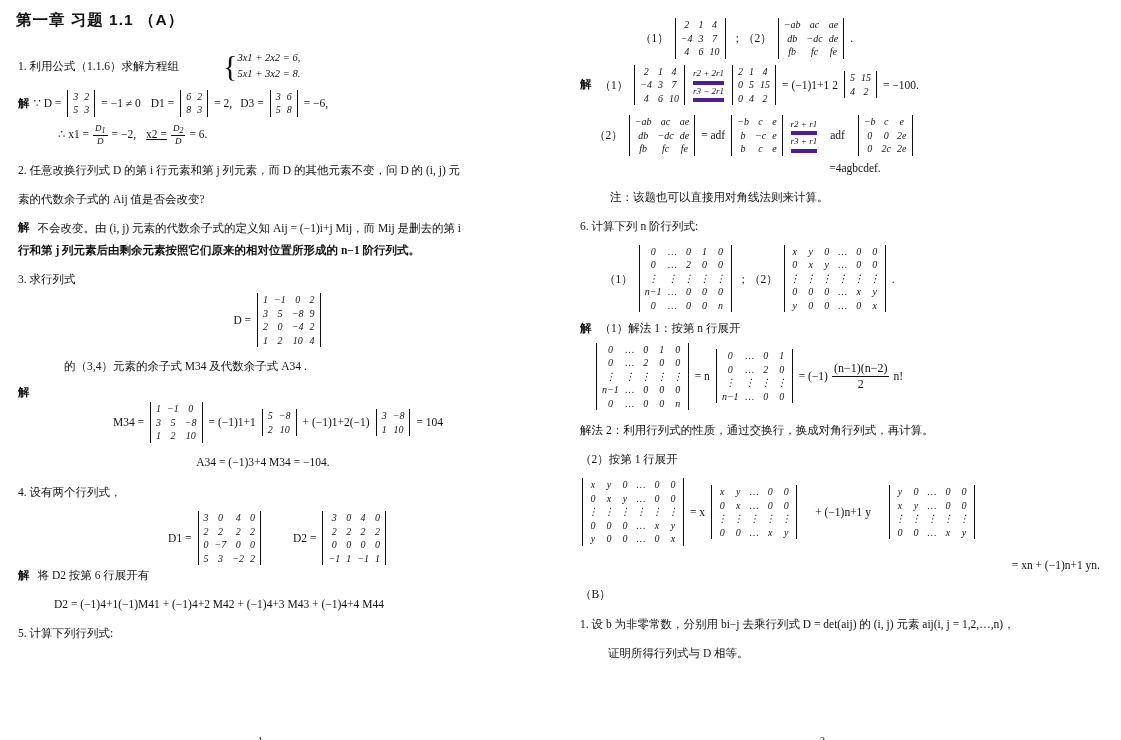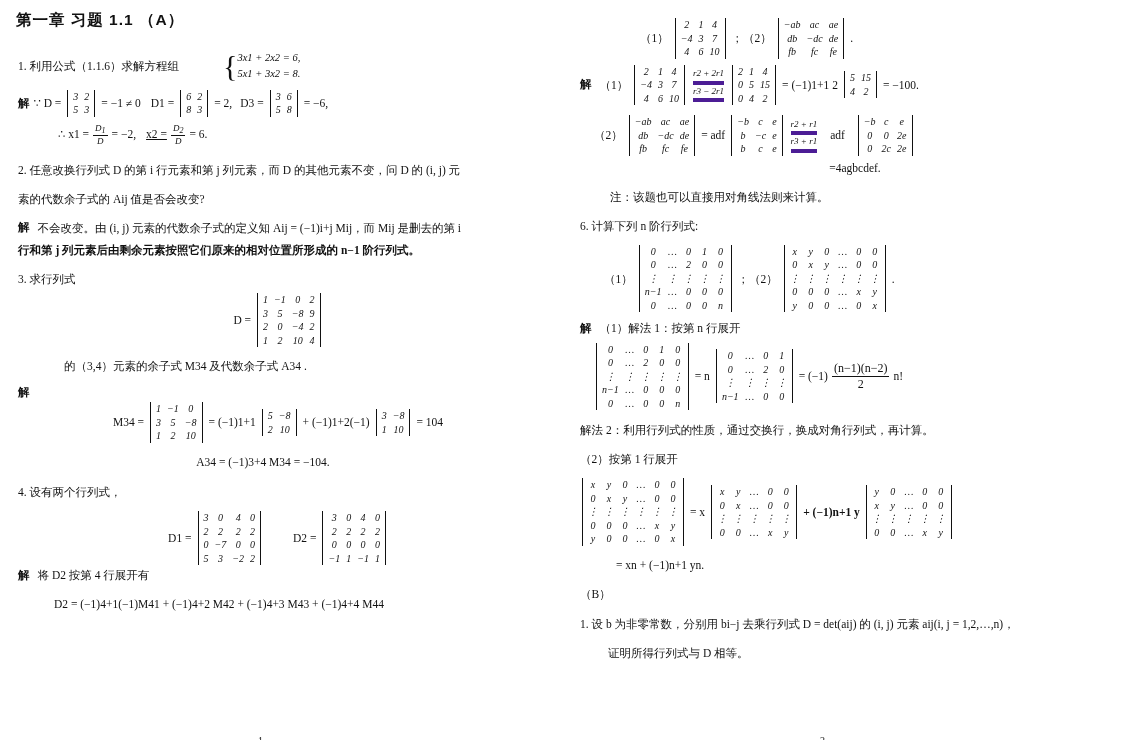--- a/index.html
+++ b/index.html
@@ -325,24 +325,25 @@
               </tbody>
             </table>
             <span class="bar"></span>
           </span>
       </span>
     </div>
 
 
     <div class="rowl">
       <span class="sol">解</span>
-      <span class="p" style="margin:0 0 0 4px;">将 D2 按第 4 行展开有</span>
+      <span class="p" style="margin:0 0 0 4px;">将 D2 按第 6 行展开有</span>
     </div>
     <div class="p" style="margin-left:36px;">D2 = (−1)4+1(−1)M41 + (−1)4+2 M42 + (−1)4+3 M43 + (−1)4+4 M44</div>
 
+    <div class="p" style="margin-top:4px;">5. 计算下列行列式:</div>
   </div>
 
   <div class="col col-right" style="top:8px;">
 
     <div class="row" style="justify-content:flex-start;margin-left:60px;">
       <span class="p" style="margin:0;">（1）</span>
       <span class="det">
           <span class="bar"></span>
           <table>
             <tbody>
@@ -818,60 +819,60 @@
                 <td>0</td>
                 <td>0</td>
                 <td>…</td>
                 <td>x</td>
                 <td>y</td>
               </tr>
             </tbody>
           </table>
           <span class="bar"></span>
         </span>
-      <span class="p" style="margin:0;font-weight:bold;">+ (−1)n+1 y</span>
-      <span class="det">
-          <span class="bar"></span>
-          <table>
-            <tbody>
-              <tr>
-                <td>y</td>
-                <td>0</td>
-                <td>…</td>
-                <td>0</td>
-                <td>0</td>
-              </tr>
-              <tr>
-                <td>x</td>
-                <td>y</td>
-                <td>…</td>
-                <td>0</td>
-                <td>0</td>
-              </tr>
-              <tr>
-                <td>⋮</td>
-                <td>⋮</td>
-                <td>⋮</td>
-                <td>⋮</td>
-                <td>⋮</td>
-              </tr>
-              <tr>
-                <td>0</td>
-                <td>0</td>
-                <td>…</td>
-                <td>x</td>
-                <td>y</td>
-              </tr>
-            </tbody>
-          </table>
-          <span class="bar"></span>
-        </span>
-    </div>
-
-    <div class="p" style="margin-left:36px;">= xn + (−1)n+1 yn.</div>
+      <span class="p" style="margin:12px;">+ (−1)n+1 y</span>
+      <span class="det">
+          <span class="bar"></span>
+          <table>
+            <tbody>
+              <tr>
+                <td>y</td>
+                <td>0</td>
+                <td>…</td>
+                <td>0</td>
+                <td>0</td>
+              </tr>
+              <tr>
+                <td>x</td>
+                <td>y</td>
+                <td>…</td>
+                <td>0</td>
+                <td>0</td>
+              </tr>
+              <tr>
+                <td>⋮</td>
+                <td>⋮</td>
+                <td>⋮</td>
+                <td>⋮</td>
+                <td>⋮</td>
+              </tr>
+              <tr>
+                <td>0</td>
+                <td>0</td>
+                <td>…</td>
+                <td>x</td>
+                <td>y</td>
+              </tr>
+            </tbody>
+          </table>
+          <span class="bar"></span>
+        </span>
+    </div>
+
+    <div class="p" style="margin-left:36px;text-align:right;">= xn + (−1)n+1 yn.</div>
 
     <div class="p" style="margin-top:6px;">（B）</div>
 
     <div class="p" style="margin-top:10px;">1. 设 b 为非零常数，分别用 bi−j 去乘行列式 D = det(aij) 的 (i, j) 元素 aij(i, j = 1,2,…,n)，</div>
     <div class="p" style="margin-left:28px;">证明所得行列式与 D 相等。</div>
   </div>
 
   <div class="pn pn-l">1</div>
   <div class="pn pn-r">2</div>
 </div>

